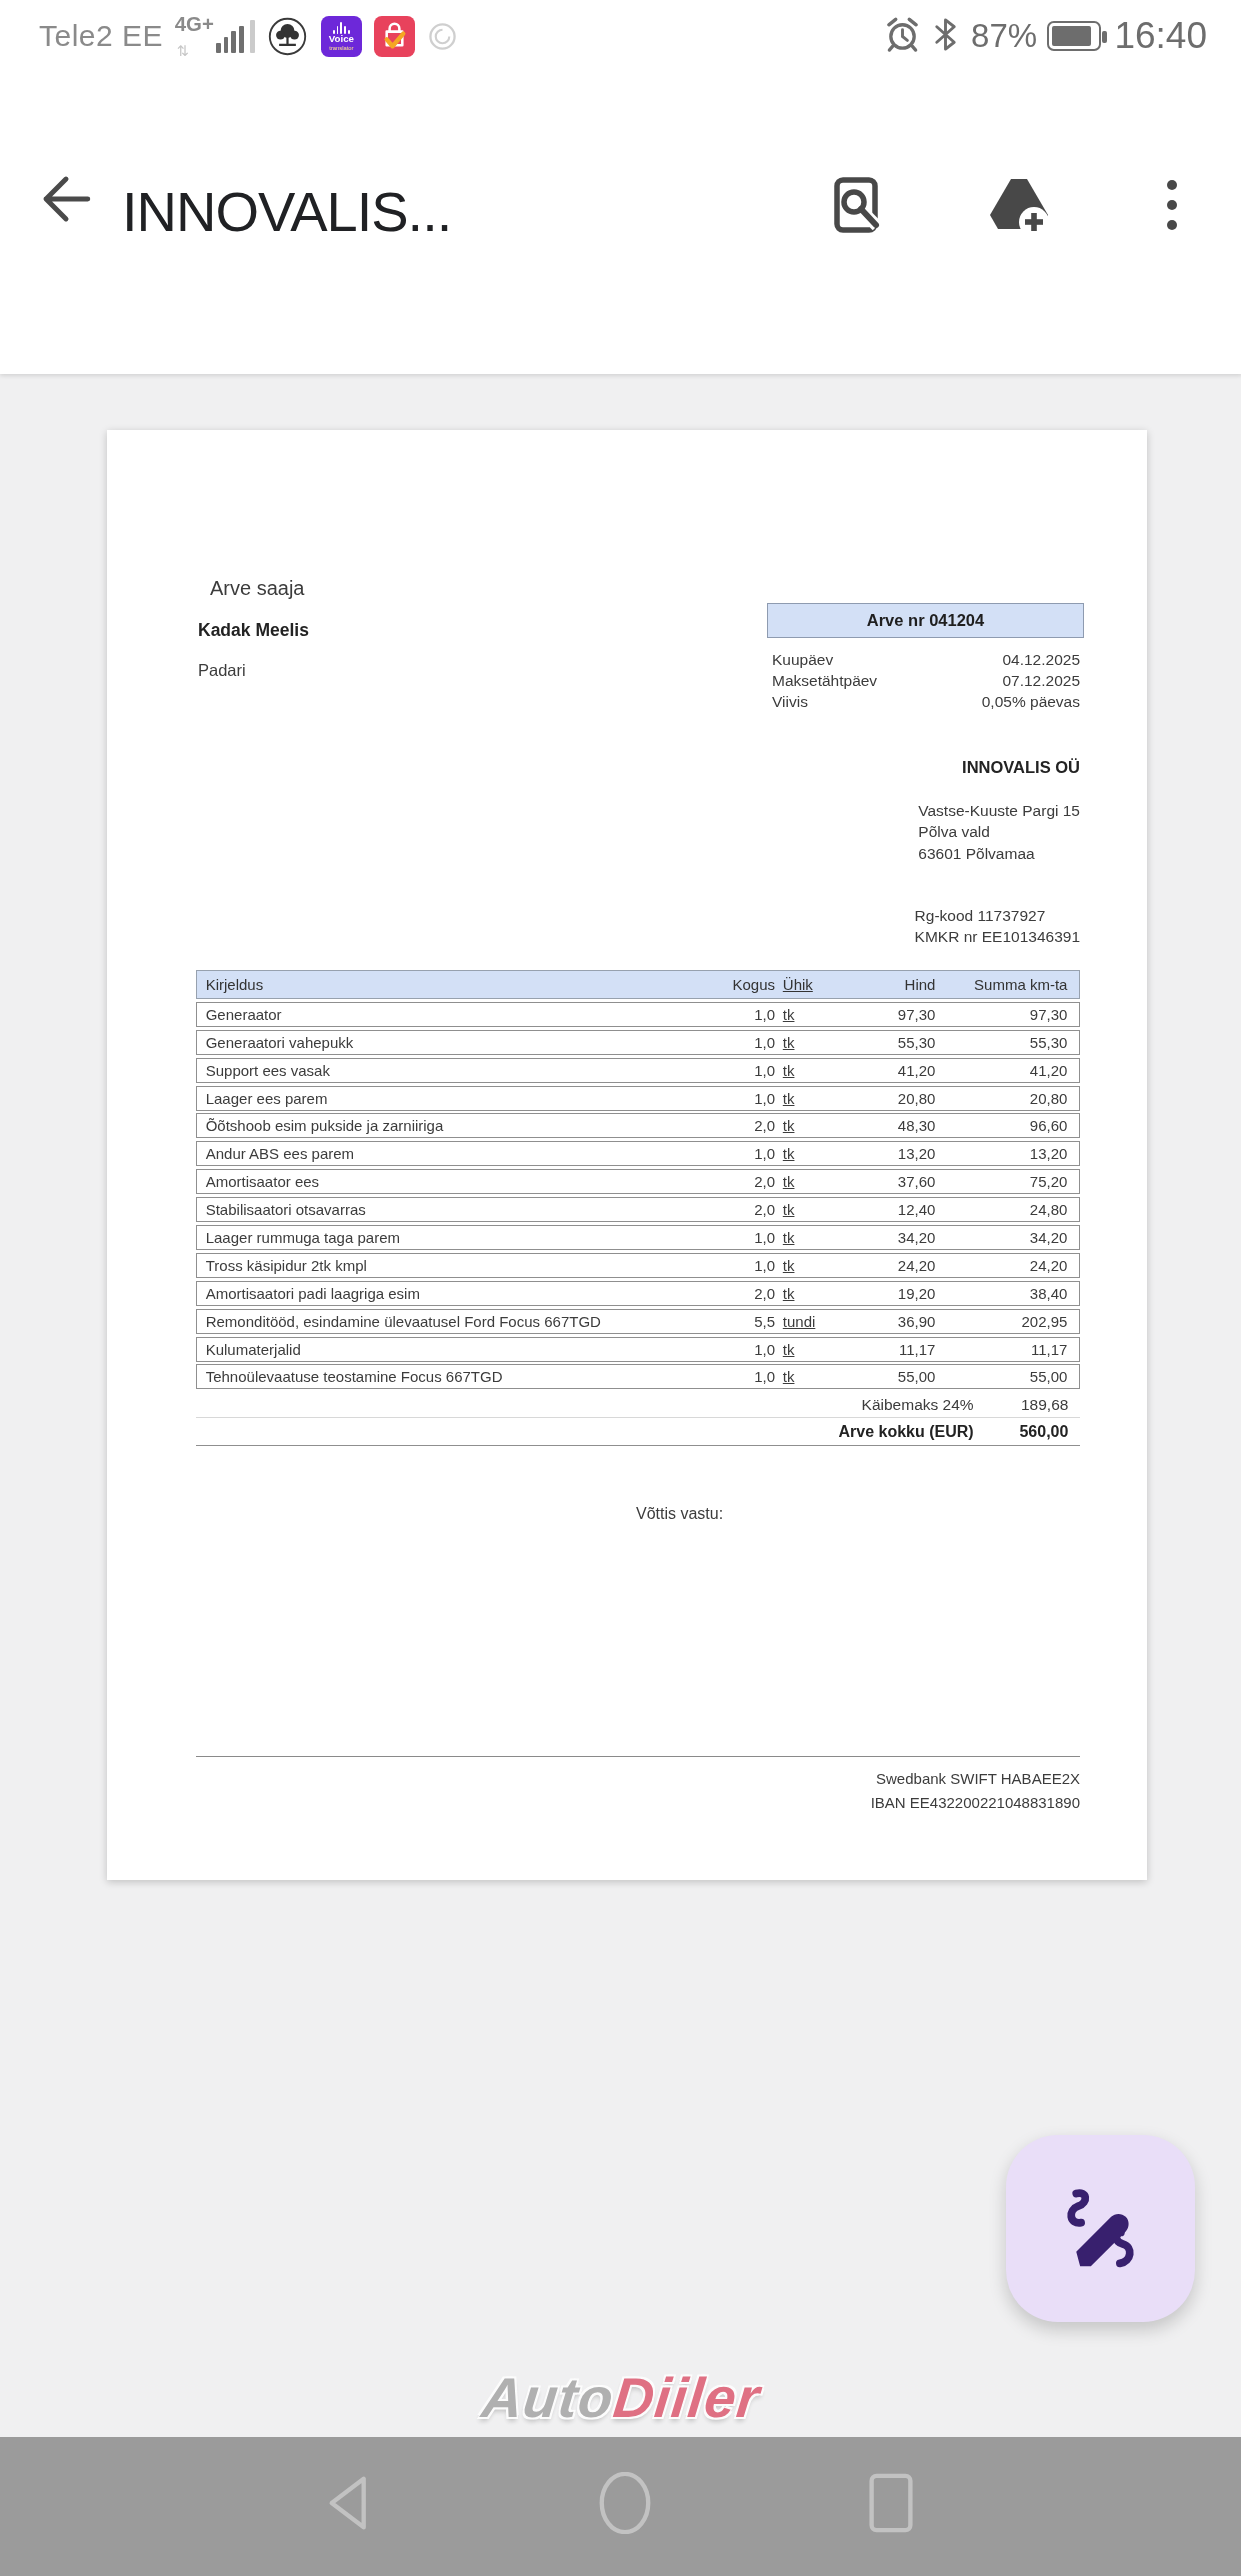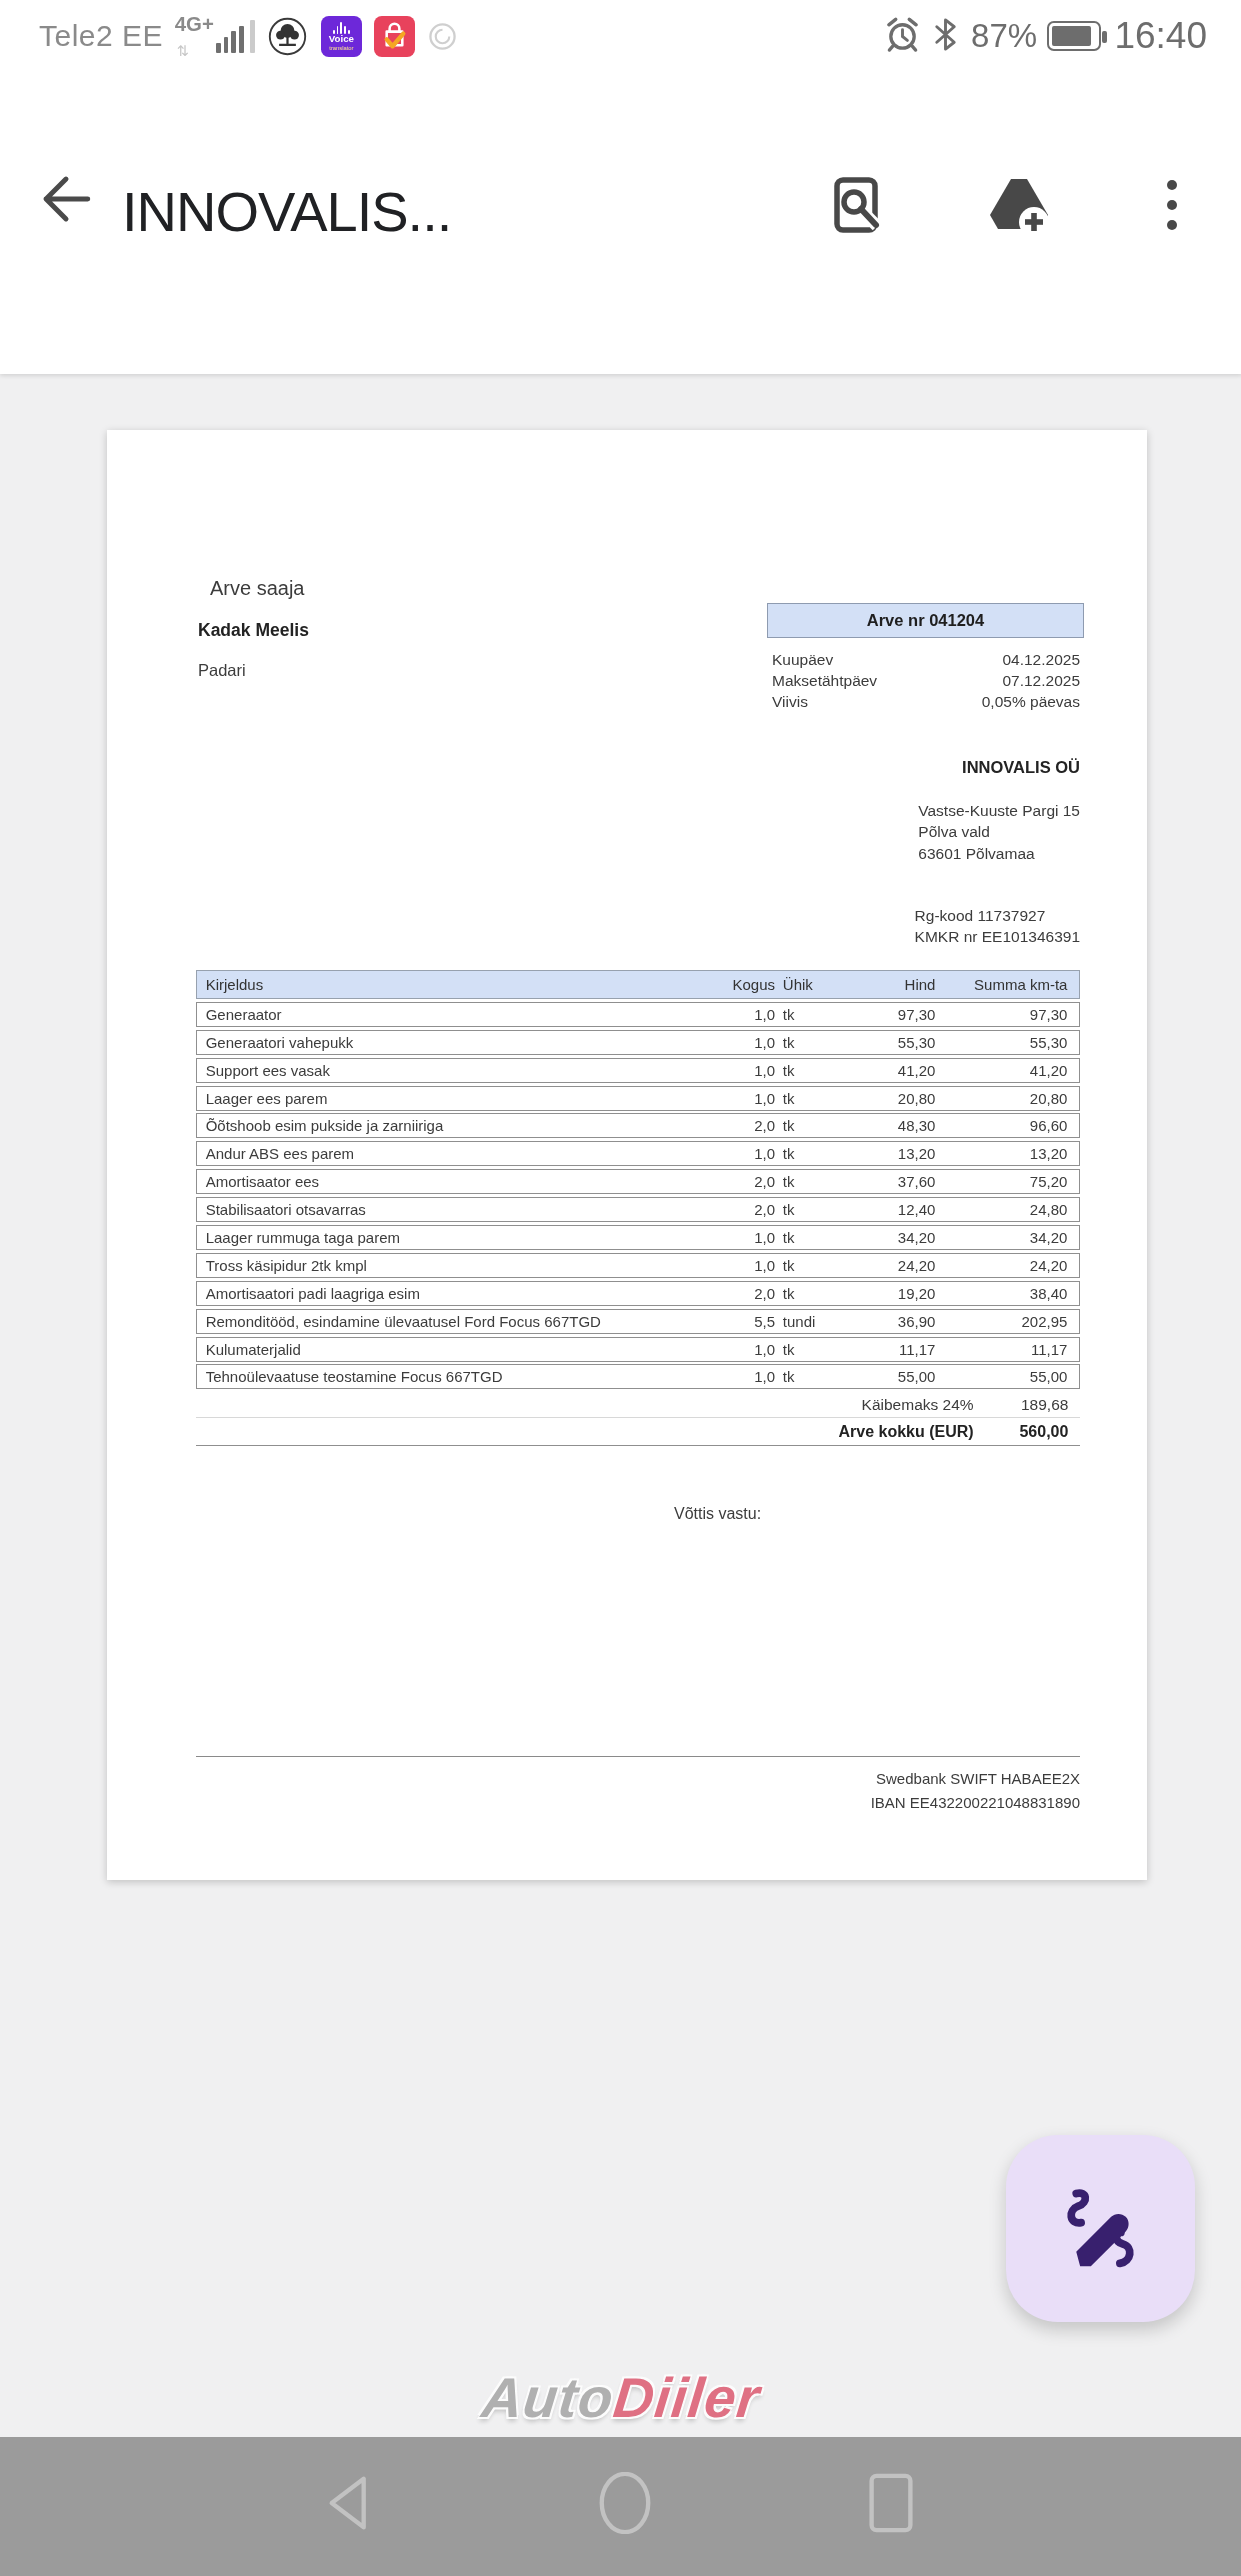--- a/index.html
+++ b/index.html
@@ -55,31 +55,31 @@
   .meta-row{display:flex;justify-content:space-between;line-height:21px;font-size:15.5px;}
   .company-name{right:67px;top:328px;font-size:16.5px;font-weight:bold;color:#232323;}
   .company-addr{right:67px;top:370px;line-height:21.3px;font-size:15.5px;}
   .company-reg{right:67px;top:475px;line-height:21.3px;font-size:15.5px;}
   .inv-table{left:89px;top:540px;width:884px;}
   .t-grid{display:grid;grid-template-columns:1fr 62px 60px 114px 130px;align-items:center;box-sizing:border-box;}
   .t-head{height:29px;background:#d3e0f6;border:1px solid #97a1ae;font-size:15px;color:#333;}
   .t-row{height:25px;margin-top:2.9px;background:#fff;border:1px solid #8f8f8f;font-size:15px;}
   .c1{padding-left:8.7px;overflow:hidden;white-space:nowrap;}
   .c2{text-align:right;}
-  .c3{padding-left:7.8px;}
+  .c3{padding-left:7.8px;text-decoration:underline;}
   .c4{text-align:right;padding-right:13.6px;}
   .c5{text-align:right;padding-right:11.6px;}
   .totals{left:89px;top:963px;width:884px;}
   .total-row{display:flex;justify-content:flex-end;align-items:center;height:24px;padding-right:11.6px;font-size:15.5px;}
   .total-row:nth-child(1){border-bottom:1px solid #d8d8d8;}
   .total-row:nth-child(2){height:25px;border-bottom:1px solid #8f8f8f;}
   .total-bold{height:29px;margin-top:1.9px;font-weight:bold;color:#222;font-size:16px;}
   .total-value{display:inline-block;width:89px;text-align:right;}
   .total-label{margin-right:5.8px;}
-  .received{left:529px;top:1075px;font-size:16px;margin-left:38px;}
+  .received{left:529px;top:1075px;font-size:16px;}
   .f-divider{left:89px;top:1326px;width:884px;height:1px;background:#8a8a8a;}
   .f-left{left:91px;top:1337px;line-height:24px;font-size:15px;}
   .f-right{right:67px;top:1337px;line-height:24px;font-size:15px;text-align:right;}
   
   .fab{position:absolute;left:1006px;top:2135px;width:189px;height:187px;border-radius:52px;border:none;
        background:#e9def8;box-shadow:0 7.8px 17.5px rgba(0,0,0,.18);cursor:pointer;z-index:6;
        display:flex;align-items:center;justify-content:center;}
   .watermark{position:absolute;left:0;right:0;top:2365px;text-align:center;z-index:7;
              font-size:56px;font-style:italic;font-weight:900;letter-spacing:1px;
              transform:skewX(-6deg);opacity:.85;

